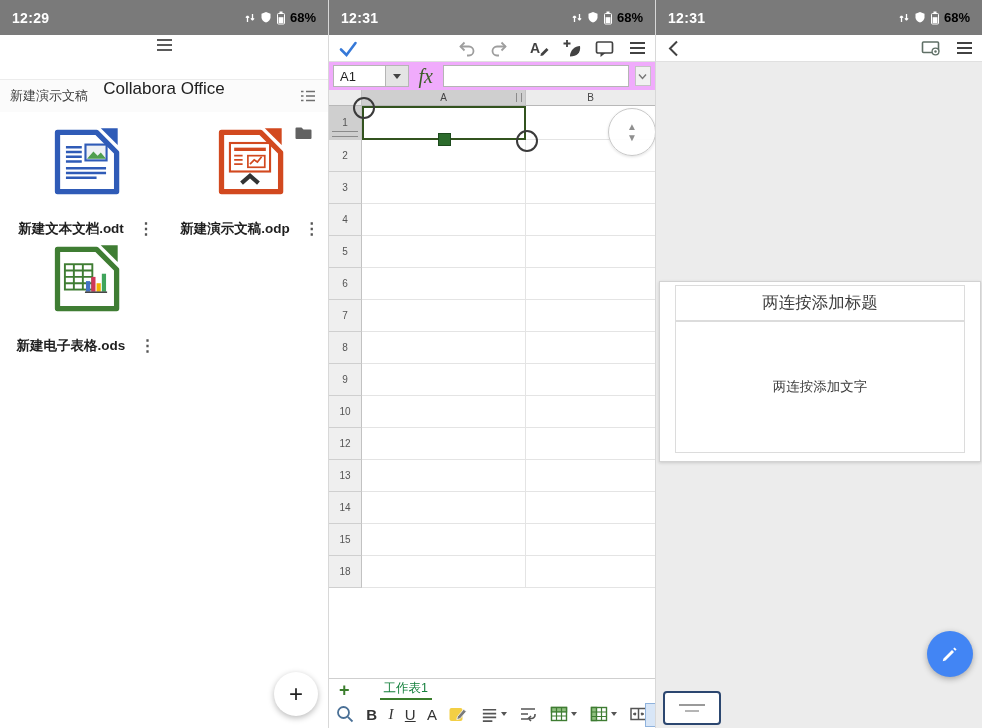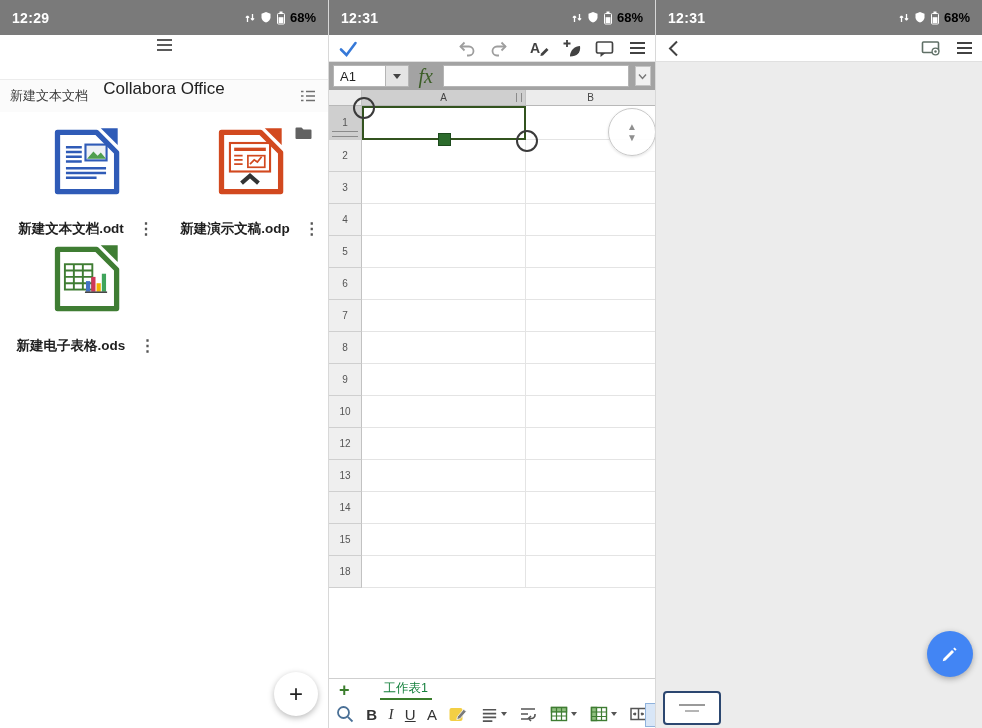--- a/index.html
+++ b/index.html
@@ -34,21 +34,21 @@
   .recent-row .list-ic{margin-left:auto;}
   .file-card{position:absolute;width:152px;display:flex;flex-direction:column;align-items:center;gap:9px;}
   .file-card .fname-row{display:flex;align-items:center;gap:14px;margin-top:9px;}
   .fname{font-size:13.5px;font-weight:bold;color:#1f1f1f;white-space:nowrap;}
   .kebab{font-size:16px;color:#555;font-weight:bold;line-height:1;cursor:pointer;}
   .fab-home{position:absolute;left:274px;top:672px;width:44px;height:44px;border-radius:50%;
             background:#fff;box-shadow:0 2px 6px rgba(0,0,0,.28);display:flex;align-items:center;
             justify-content:center;font-size:24px;color:#222;cursor:pointer;}
 
   
-  .formula-bar{height:28px;background:#a3a3a3;display:flex;align-items:center;padding:0 4px;
+  .formula-bar{height:28px;background:#f0abfc;display:flex;align-items:center;padding:0 4px;
                box-sizing:border-box;gap:6px;}
   .name-box{display:flex;height:22px;border:1px solid #b5b5b5;background:#fff;align-items:stretch;width:86px;box-sizing:border-box;}
   .name-box .nb-text{flex:1;font-size:13px;color:#222;display:flex;align-items:center;padding-left:6px;}
   .nb-drop{width:22px;background:#e4e4e4;border-left:1px solid #b5b5b5;display:flex;align-items:center;justify-content:center;cursor:pointer;}
   .tri-down{width:0;height:0;border-left:4px solid transparent;border-right:4px solid transparent;border-top:5px solid #444;}
   .fx{font-family:"Liberation Serif", serif;font-style:italic;font-size:20px;color:var(--fx-green);padding:0 4px;}
   .formula-input{flex:1;height:22px;border:1px solid #b5b5b5;box-sizing:border-box;font-size:13px;padding:0 4px;outline:none;background:#fff;}
   .fb-expand{width:18px;height:20px;background:#f1f1f1;border:1px solid #c4c4c4;box-sizing:border-box;
              display:flex;align-items:center;justify-content:center;cursor:pointer;}
 
@@ -147,21 +147,21 @@
     </span>
     <span class="app-title">Collabora Office</span>
     <span class="icon-btn folder">
       <svg width="21" height="20" viewBox="0 0 20 20">
           <path d="M2 5.5a1 1 0 0 1 1-1h5l2 2h7a1 1 0 0 1 1 1V15a1 1 0 0 1-1 1H3a1 1 0 0 1-1-1z" fill="#616161"></path>
         </svg>
     </span>
   </div>
 
   <div class="recent-row">
-    <span>新建文本文档</span>
+    <span>新建演示文稿</span>
     <span class="icon-btn list-ic">
       <svg width="20" height="20" viewBox="0 0 20 20">
           <g stroke="#6f6f6f" stroke-width="1.7">
             <path d="M3 5.5h2.5M8 5.5h9M3 10h2.5M8 10h9M3 14.5h2.5M8 14.5h9"></path>
           </g>
         </svg>
     </span>
   </div>
 
   <div class="file-card" style="left:10px;top:122px;">
@@ -521,20 +521,28 @@
       </span>
       <span class="icon-btn">
         <svg width="20" height="20" viewBox="0 0 20 20">
             <path d="M3 5h15M3 10h15M3 15h15" stroke="#424242" stroke-width="1.8"></path>
           </svg>
       </span>
     </div>
   </div>
 
   <div class="impress-content">
+    <div class="slide">
+      <div class="ph-title">
+        <span>两连按添加标题</span>
+      </div>
+      <div class="ph-body">
+        <span>两连按添加文字</span>
+      </div>
+    </div>
 
     <div class="thumb">
       <span class="tline1"></span>
       <span class="tline2"></span>
     </div>
 
     <div class="fab-edit">
       <svg width="20" height="20" viewBox="0 0 20 20">
           <path d="M3.5 14.5l8.5-8.5 2 2-8.5 8.5-2.8.8zM13.2 4.8l1.4-1.4 2 2-1.4 1.4z" fill="#fff"></path>
         </svg>

